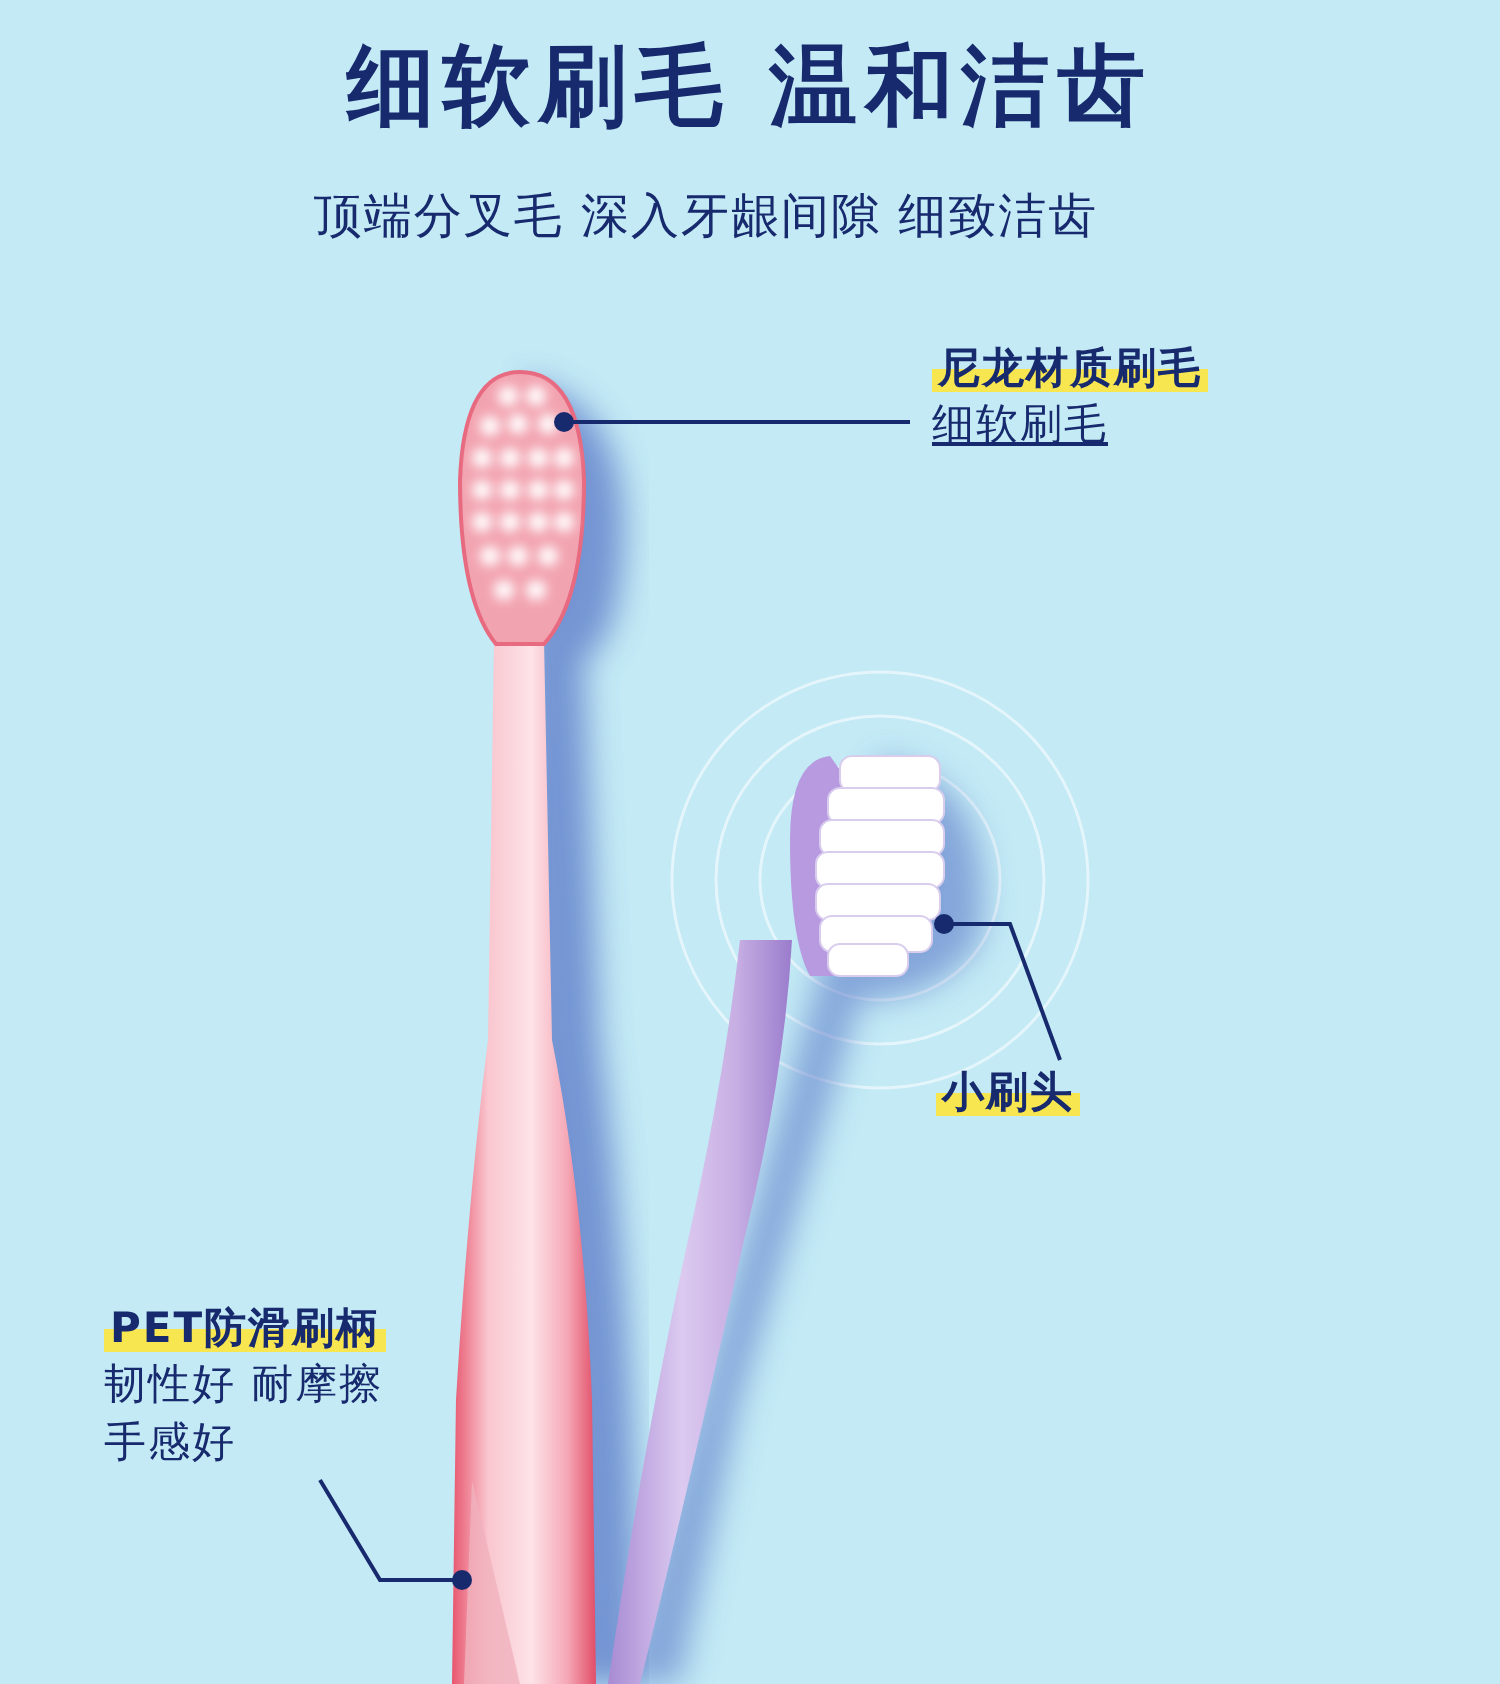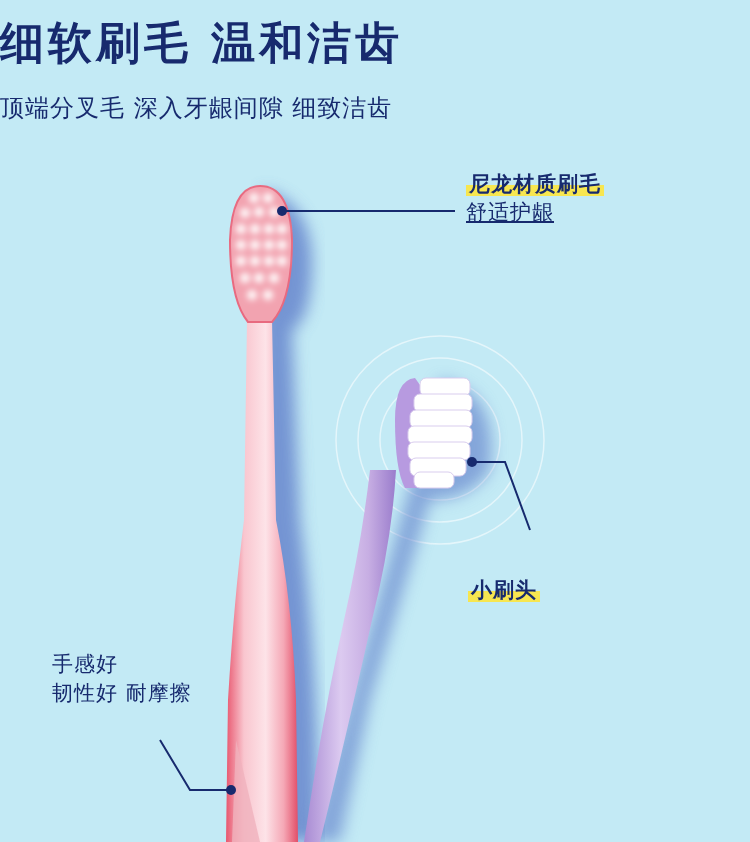--- a/index.html
+++ b/index.html
@@ -4,26 +4,26 @@
 <style>
   html, body { margin: 0; padding: 0; }
   body {
     width: 750px; height: 842px; overflow: hidden; position: relative;
     background: #c3eaf5;
     font-family: "DejaVu Sans", "Liberation Sans", sans-serif;
     color: #172a6e;
   }
   .headline {
     position: absolute; left: 0; width: 750px; top: 14px;
-    text-align: left; font-size: 44px; font-weight: bold; letter-spacing: 4px;
+    text-align: center; font-size: 44px; font-weight: bold; letter-spacing: 4px;
     color: #172a6e;
   }
   .subline {
     position: absolute; left: 0; width: 634px; top: 92px;
-    font-size: 24px; letter-spacing: 1px; color: #172a6e;
+    text-align: center; font-size: 24px; letter-spacing: 1px; color: #172a6e; padding-left: 36px;
   }
   .art { position: absolute; left: 0; top: 0; }
   .callout { position: absolute; }
   .callout .title {
     display: inline-block; font-size: 21px; font-weight: bold; color: #172a6e;
     background: linear-gradient(to bottom, transparent 52%, #f7e650 52%, #f7e650 92%, transparent 92%);
     padding: 0 3px; letter-spacing: 1px; line-height: 28px;
   }
   .callout .desc {
     font-size: 21px; color: #172a6e; line-height: 29px; letter-spacing: 1px;
@@ -118,23 +118,24 @@
   </g>
   <g fill="#172a6e">
     <circle cx="282" cy="211" r="5"></circle>
     <circle cx="472" cy="462" r="5"></circle>
     <circle cx="231" cy="790" r="5"></circle>
   </g>
 </svg>
 
 <div class="callout" style="left:466px; top:170px;text-decoration:underline;">
   <div><span class="title">尼龙材质刷毛</span></div>
-  <div class="desc">舒适护龈</div>
+  <div class="desc">细软刷毛</div>
 </div>
 
-<div class="callout" style="left:468px; top:532px;margin-top:44px;">
+<div class="callout" style="left:468px; top:532px;">
   <div><span class="title">小刷头</span></div>
 </div>
 
 <div class="callout" style="left:52px; top:650px;">
+  <div><span class="title">PET防滑刷柄</span></div>
+  <div class="desc">韧性好 耐摩擦</div>
   <div class="desc">手感好</div>
-  <div class="desc">韧性好 耐摩擦</div>
 </div>
 
 </body></html>

